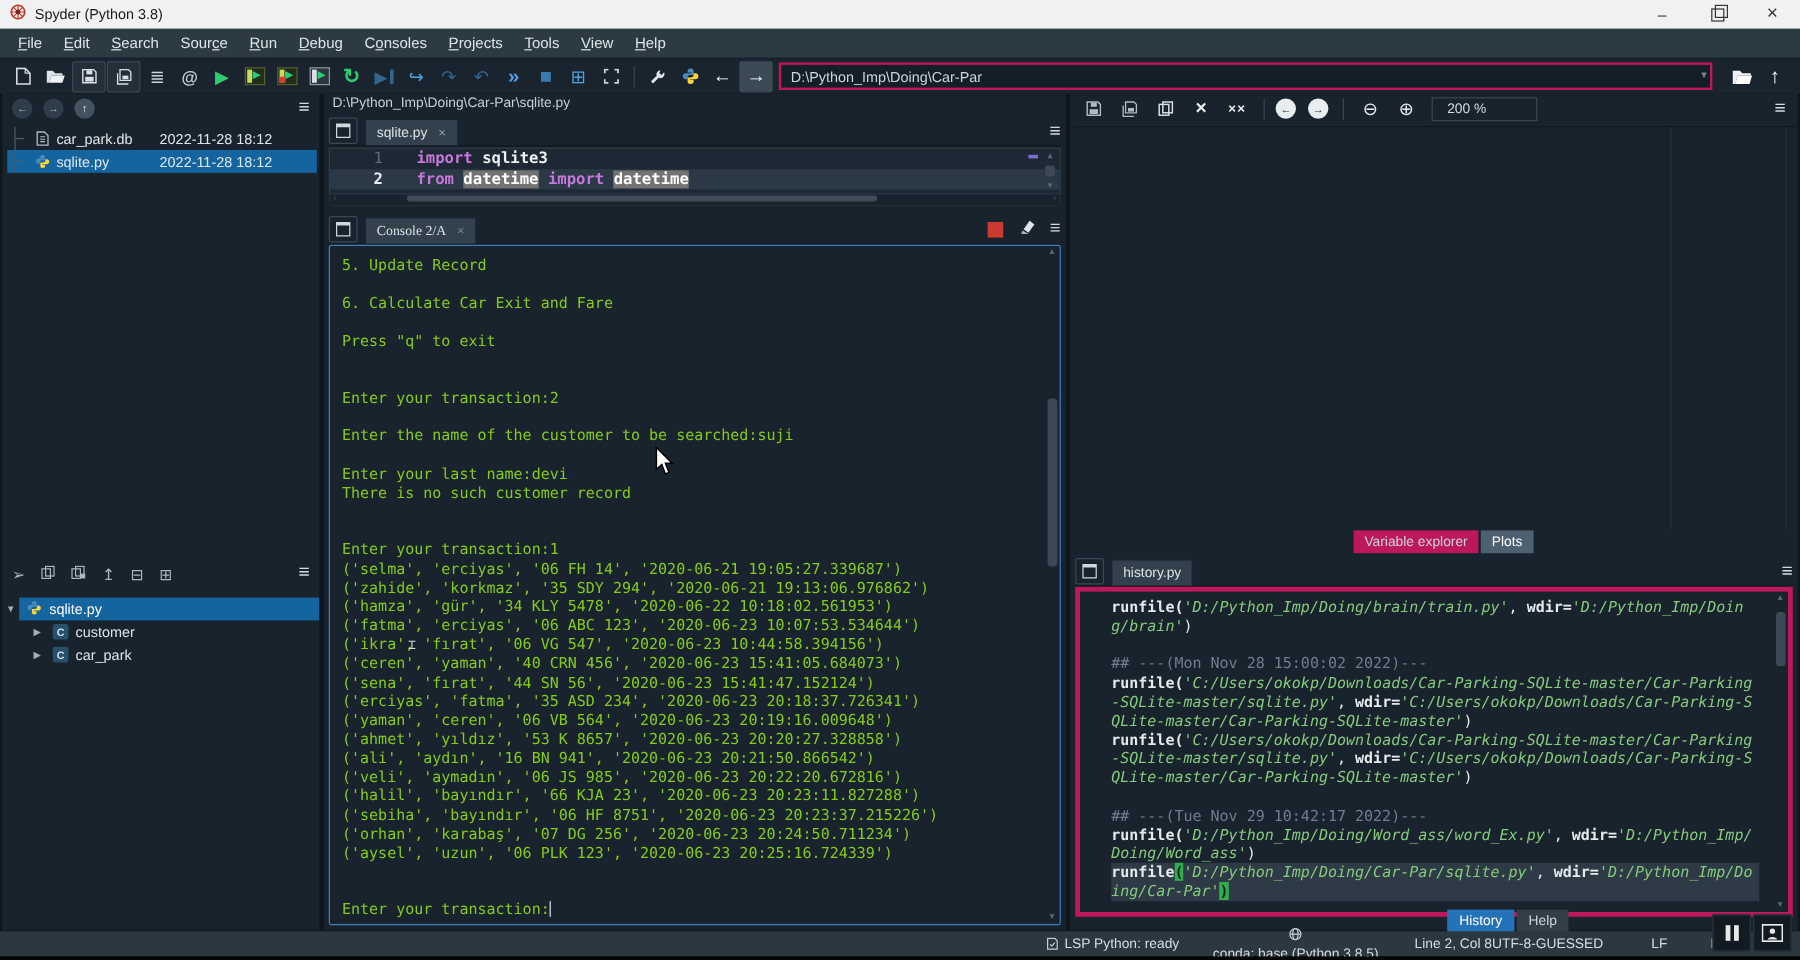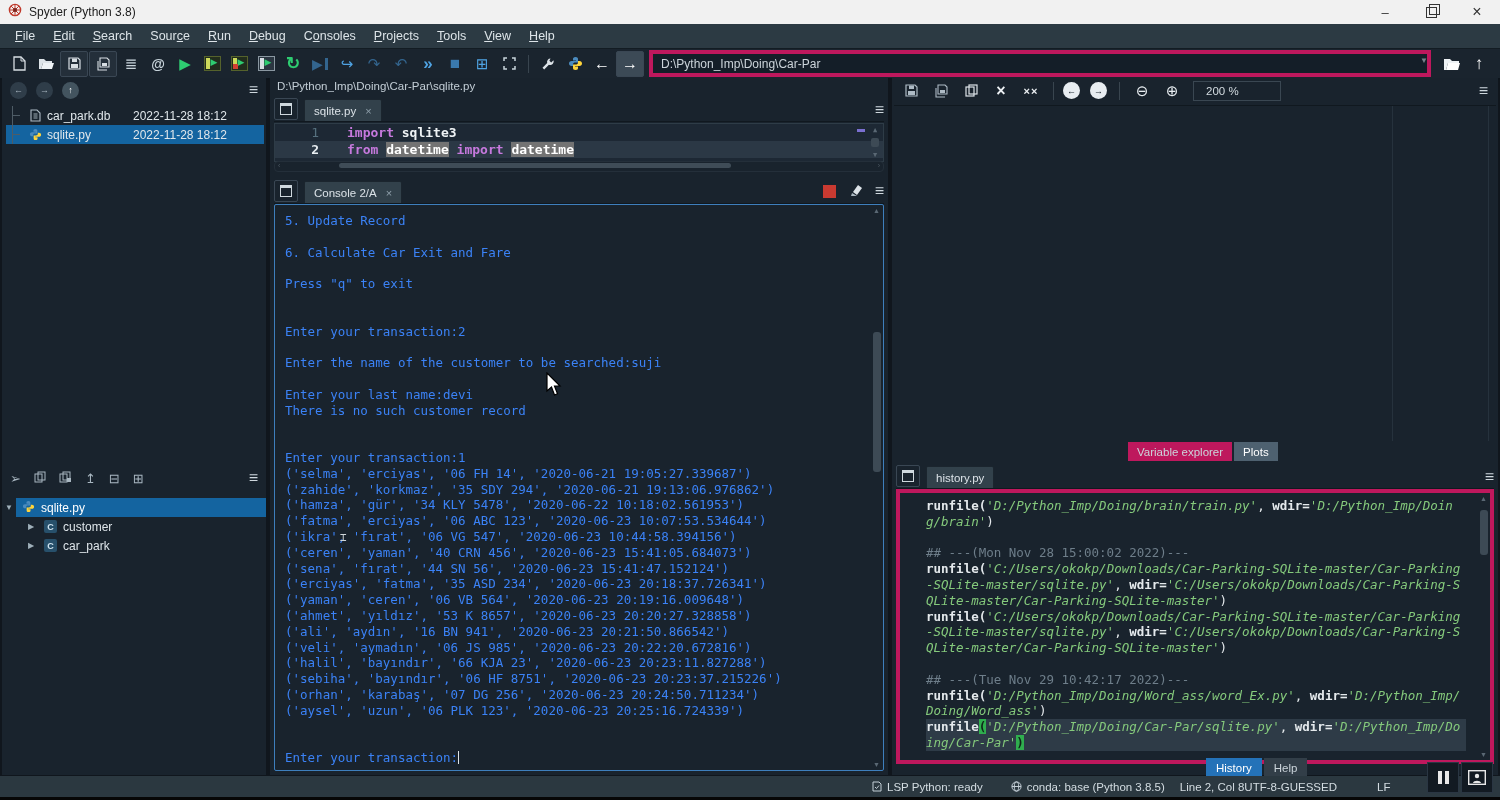--- a/index.html
+++ b/index.html
@@ -22,21 +22,21 @@
   
   .toolbar{position:absolute;top:49px;left:0;right:0;height:29px;background:#1a242e;
            display:flex;align-items:center;padding:0 8px 0 6px;gap:1px;border-bottom:2px solid #0d141b;}
   .tbtn{min-width:26px;height:24px;display:flex;align-items:center;justify-content:center;
         font-size:14px;color:#c7d3da;}
   .tbtn svg{display:block;}
   .framed{border:1px solid #3a4754;background:#242f3a;border-radius:2px;}
   .green{color:#2ecc71;} .blue{color:#4fa3e3;} .mblue{color:#33658e;} .sblue{color:#3a79ad;}
   .bar-after{border-right:3px solid currentColor;padding-right:2px;line-height:12px;}
   .sep{width:1px;height:18px;background:#39454f;margin:0 5px;}
-  .path-box{width:752px;height:19px;background:#141e28;border:4px solid #be185d;color:#ccd4da;
+  .path-box{width:752px;height:19px;background:#141e28;border:2px solid #be185d;color:#ccd4da;
             font-size:12px;padding:0 14px 0 8px;font-family:"Liberation Sans",sans-serif;outline:none;}
   .path-wrap{position:relative;margin-left:4px;}
   .path-drop{position:absolute;right:3px;top:6px;font-size:8px;color:#77828b;}
   .rc{width:15px;height:13px;position:relative;border:1px solid #55622c;background:#222d1d;}
   .rc .yb{position:absolute;left:1px;top:1px;bottom:1px;width:4px;background:#cdd95b;}
   .rc .pl{position:absolute;left:6px;top:0px;font-size:9px;color:#2ecc71;}
   .rc .rb{position:absolute;left:1px;bottom:1px;width:5px;height:5px;background:#d43f33;}
   .rc.grey{border-color:#8a97a1;background:#2b3641;}
   .rc.grey .yb{background:#d8dee3;}
   
@@ -96,27 +96,27 @@
   .occ-dash{position:absolute;right:18px;top:5px;width:8px;height:3px;background:#7a6fd0;}
   .vmini{position:absolute;right:2px;top:1px;bottom:1px;width:12px;display:flex;flex-direction:column;
          align-items:center;justify-content:space-between;font-size:7px;color:#5a6874;padding:1px 0;}
   .vmini .th{width:8px;height:9px;background:#3d4a55;border-radius:2px;}
   .hscroll{position:absolute;top:83px;left:4px;right:4px;height:9px;border:1px solid #242f3a;
            border-radius:4px;display:flex;align-items:center;}
   .hthumb{position:absolute;left:64px;width:392px;top:1px;height:5px;background:#3f4c57;border-radius:3px;}
   .harrow{position:absolute;font-size:7px;color:#4c5963;top:0;}
   
   .ctabs{position:absolute;top:101px;left:4px;right:4px;height:24px;display:flex;align-items:flex-end;
-         border-bottom:1px solid #10181f;}
+         border-bottom:1px solid #10181f;font-family:Liberation Serif, serif;}
   .ctools{margin-left:auto;display:flex;align-items:center;gap:12px;margin-bottom:3px;}
   .interrupt{width:13px;height:13px;background:#c93a31;}
   .cbody{position:absolute;top:126px;left:4px;right:4px;height:565px;background:#19232d;
          border:1px solid #3e7fbd;border-radius:2px;overflow:hidden;}
   .clines{position:absolute;top:8px;left:10px;right:22px;font-family:"DejaVu Sans Mono",monospace;
-          font-size:12.5px;line-height:15.8px;color:#3b82f6;white-space:pre;}
+          font-size:12.5px;line-height:15.8px;color:#84cc16;white-space:pre;}
   .caret{display:inline-block;width:1px;height:13px;background:#dfe5e8;vertical-align:-2px;}
   .vscroll{position:absolute;right:1px;top:2px;bottom:2px;width:11px;display:flex;flex-direction:column;
            align-items:center;font-size:7px;color:#5a6874;}
   .vscroll .sp{flex:none;}
   .cthumb{width:8px;height:140px;background:#3d4a55;border-radius:3px;margin-top:118px;}
   
   .ptoolbar{display:flex;align-items:center;gap:4px;height:25px;padding:0 10px 0 6px;}
   .zoombox{min-width:62px;height:18px;border:1px solid #3a4752;color:#d3dbe0;font-size:11.5px;
            display:flex;align-items:center;padding:0 12px;margin-left:4px;}
   .pbody{position:absolute;top:27px;left:2px;right:2px;height:335px;background:#19232d;
@@ -541,21 +541,21 @@
   </div>
 
   <div class="statusbar">
     <span class="sb-item" style="margin-right:28px;">
       <svg width="10" height="11" viewBox="0 0 10 11">
           <path d="M1 1h6l2 2v7H1z" fill="none" stroke="#c3ced6"></path>
           <path d="M3 6l1.5 1.5L7 4.5" fill="none" stroke="#c3ced6"></path>
         </svg>
       <span>LSP Python: ready</span>
     </span>
-    <span class="sb-item" style="margin-right:15px;">
+    <span class="sb-item" style="margin-right:30px;flex-direction:column;">
       <svg width="11" height="11" viewBox="0 0 11 11">
           <circle cx="5.5" cy="5.5" r="4.6" fill="none" stroke="#c3ced6"></circle>
           <ellipse cx="5.5" cy="5.5" rx="2.2" ry="4.6" fill="none" stroke="#c3ced6"></ellipse>
           <path d="M1 5.5h9" stroke="#c3ced6"></path>
         </svg>
       <span>conda: base (Python 3.8.5)</span>
     </span>
     <span class="sb-item" style="">Line 2, Col 8</span>
     <span class="sb-item" style="margin-right:40px;">UTF-8-GUESSED</span>
     <span class="sb-item" style="margin-right:36px;">LF</span>

